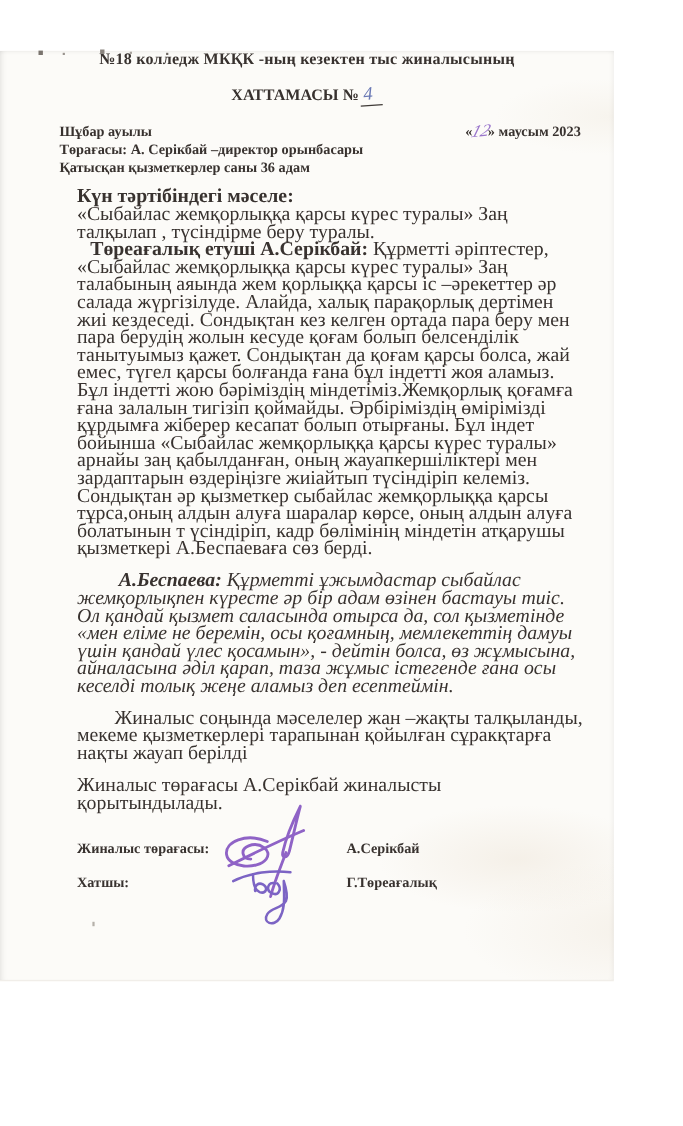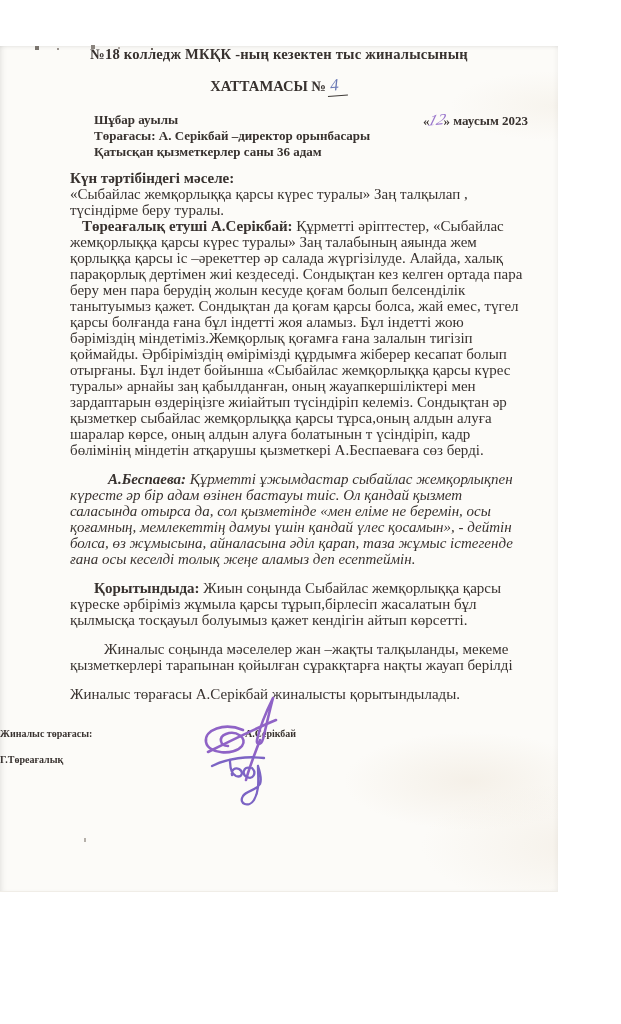--- a/index.html
+++ b/index.html
@@ -26,36 +26,36 @@
   .speck-b { position:absolute; top:792px; left:84px; width:2px; height:4px; background:#b5b0aa; }
 
   .title1 { margin:46px 30px 0 30px; text-align:center; font-size:14.6px; font-weight:bold; letter-spacing:.2px; }
   .title2 { margin:13px 0 0 0; text-align:center; font-size:14.6px; font-weight:bold; }
   .hand-num {
     display:inline-block; color:var(--hand-blue,#6a79b5);
     font-size:17px; font-weight:normal; font-style:italic;
     border-bottom:1.6px solid #3f3a37; padding:0 8px 0 3px; margin-left:2px;
     transform:rotate(-4deg); transform-origin:bottom left;
   }
-  .meta { position:relative; margin-top:15px; padding:0 26px 0 94px; font-weight:bold; font-size:13px; line-height:15.8px; }
+  .meta { position:relative; margin-top:15px; padding:0 26px 0 54px; font-weight:bold; font-size:13px; line-height:15.8px; }
   .meta-date { position:absolute; top:0; right:30px; font-weight:bold; font-size:13px; white-space:nowrap; }
   .hand-day {
     display:inline-block; color:var(--hand-purple,#9a76cc);
     font-style:italic; font-size:16px; font-weight:normal;
     transform:skewX(-22deg) rotate(-6deg); margin:0 -1px;
   }
-  .content { padding:0 26px 0 70px; font-size:15px; line-height:16px; }
+  .content { padding:0 26px 0 70px; font-size:18px; line-height:16px; }
   .content p { margin:0; }
   .agenda-head { margin-top:11px !important; font-weight:bold; }
   .sp-chair   { text-indent:12px; }
   .sp-besp    { margin-top:13px !important; text-indent:38px;font-style:italic; }
   .sp-concl   { margin-top:13px !important; text-indent:24px; }
   .close-p1   { margin-top:13px !important; text-indent:34px; }
   .close-p2   { margin-top:13px !important; }
-  .signatures { position:relative; margin-top:26px; font-size:10px; font-weight:bold; }
+  .signatures { position:relative; margin-top:26px; padding-left:70px; font-size:13px; font-weight:bold; }
   .sig-row { display:flex; align-items:baseline; margin-bottom:15px; }
   .sig-label { flex:0 0 245px; }
   .sig-ink { position:absolute; left:194px; top:-34px; width:112px; height:118px; }
   .sig-ink path { fill:none; stroke-linecap:round; stroke-linejoin:round; }
   .ink-ch { stroke:var(--sig-purple,#8f63c6); stroke-width:2.6; }
   .ink-sc { stroke:var(--sig-violet,#7c64c4); stroke-width:2.3; }
 </style>
 </head>
 <body>
 
@@ -79,32 +79,32 @@
   </div>
 
   <div class="content">
     <p class="agenda-head">Күн тәртібіндегі мәселе:</p>
     <p class="agenda-text">«Сыбайлас жемқорлыққа қарсы күрес туралы»  Заң  талқылап , түсіндірме беру туралы.</p>
 
     <p class="sp-chair"><b>Төреағалық етуші А.Серікбай:</b><span> Құрметті әріптестер, «Сыбайлас жемқорлыққа қарсы күрес туралы»  Заң талабының аяында жем қорлыққа қарсы  іс –әрекеттер әр салада жүргізілуде. Алайда, халық парақорлық дертімен жиі кездеседі. Сондықтан кез келген ортада пара беру мен пара берудің жолын кесуде қоғам болып белсенділік танытуымыз қажет. Сондықтан да қоғам қарсы болса, жай емес, түгел қарсы болғанда ғана бұл індетті жоя аламыз. Бұл індетті жою бәріміздің міндетіміз.Жемқорлық қоғамға ғана залалын тигізіп қоймайды. Әрбіріміздің өмірімізді құрдымға жіберер кесапат болып отырғаны. Бұл індет бойынша «Сыбайлас жемқорлыққа қарсы күрес туралы»  арнайы заң қабылданған, оның жауапкершіліктері мен зардаптарын өздеріңізге жиіайтып түсіндіріп келеміз. Сондықтан әр қызметкер сыбайлас жемқорлыққа қарсы тұрса,оның алдын алуға шаралар көрсе, оның алдын алуға болатынын  т үсіндіріп, кадр  бөлімінің міндетін  атқарушы қызметкері  А.Беспаеваға  сөз берді.</span></p>
 
     <p class="sp-besp"><b>А.Беспаева:</b><span>  Құрметті ұжымдастар сыбайлас жемқорлықпен күресте әр бір адам өзінен бастауы тиіс. Ол қандай қызмет саласында отырса да, сол қызметінде «мен еліме не беремін, осы қоғамның, мемлекеттің дамуы үшін қандай үлес қосамын», - дейтін болса, өз жұмысына,  айналасына әділ қарап,  таза жұмыс істегенде ғана осы кеселді толық жеңе аламыз деп есептеймін.</span></p>
 
-    <p class="sp-concl"><b>Қорытындыда:</b><span>  Жиын соңында  Сыбайлас жемқорлыққа қарсы күреске әрбіріміз жұмыла қарсы тұрып,бірлесіп жасалатын бұл қылмысқа тосқауыл болуымыз қажет кендігін айтып көрсетті.</span></p>
 
     <p class="close-p1">Жиналыс соңында мәселелер жан –жақты талқыланды, мекеме қызметкерлері тарапынан қойылған сұракқтарға нақты жауап берілді</p>
     <p class="close-p2">Жиналыс төрағасы А.Серікбай жиналысты қорытындылады.</p>
   </div>
 
   <div class="signatures">
     <div class="sig-row">
       <span class="sig-label">Жиналыс төрағасы:</span>
       <span class="sig-name">А.Серікбай</span>
     </div>
     <div class="sig-row">
+      <span class="sig-label">Хатшы:</span>
       <span class="sig-name">Г.Төреағалық</span>
     </div>
     <svg class="sig-ink" viewBox="0 0 112 118">
       <g>
         <path class="ink-ch" d="M79 4 C72 18 66 32 63 46 C62 51 67 52 69 45 C72 33 76 15 79 4"></path>
         <path class="ink-ch" d="M49 36 C30 28 10 36 12 48 C14 60 40 62 48 52 C54 44 42 36 32 40 C24 43 26 52 34 52"></path>
         <path class="ink-ch" d="M14 58 C34 48 58 36 82 26"></path>
         <path class="ink-ch" d="M66 46 C60 62 55 74 52 86"></path>
       </g>
       <g>

